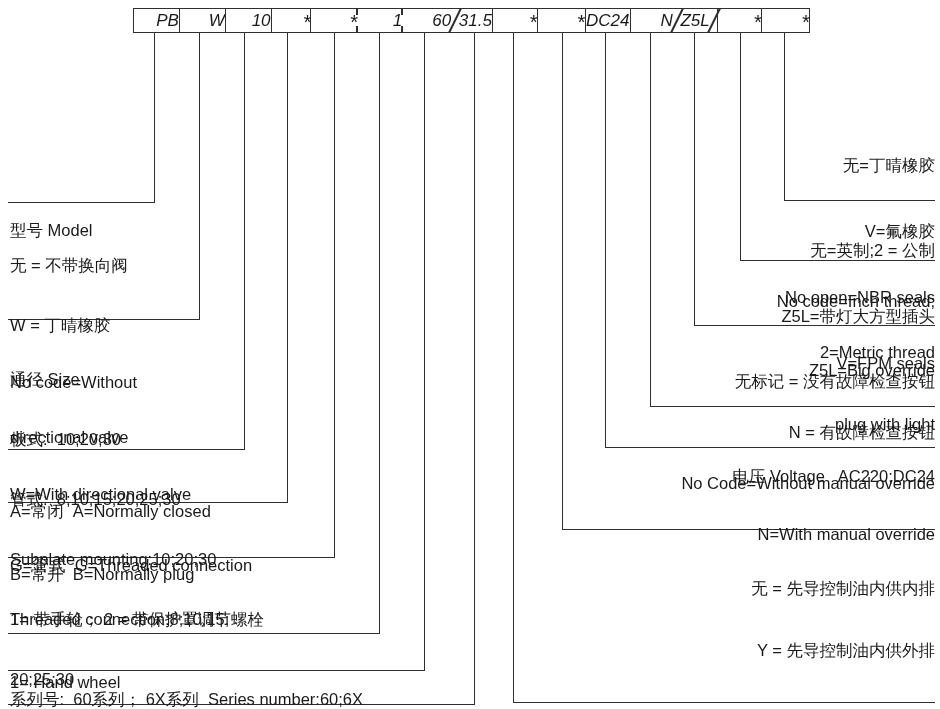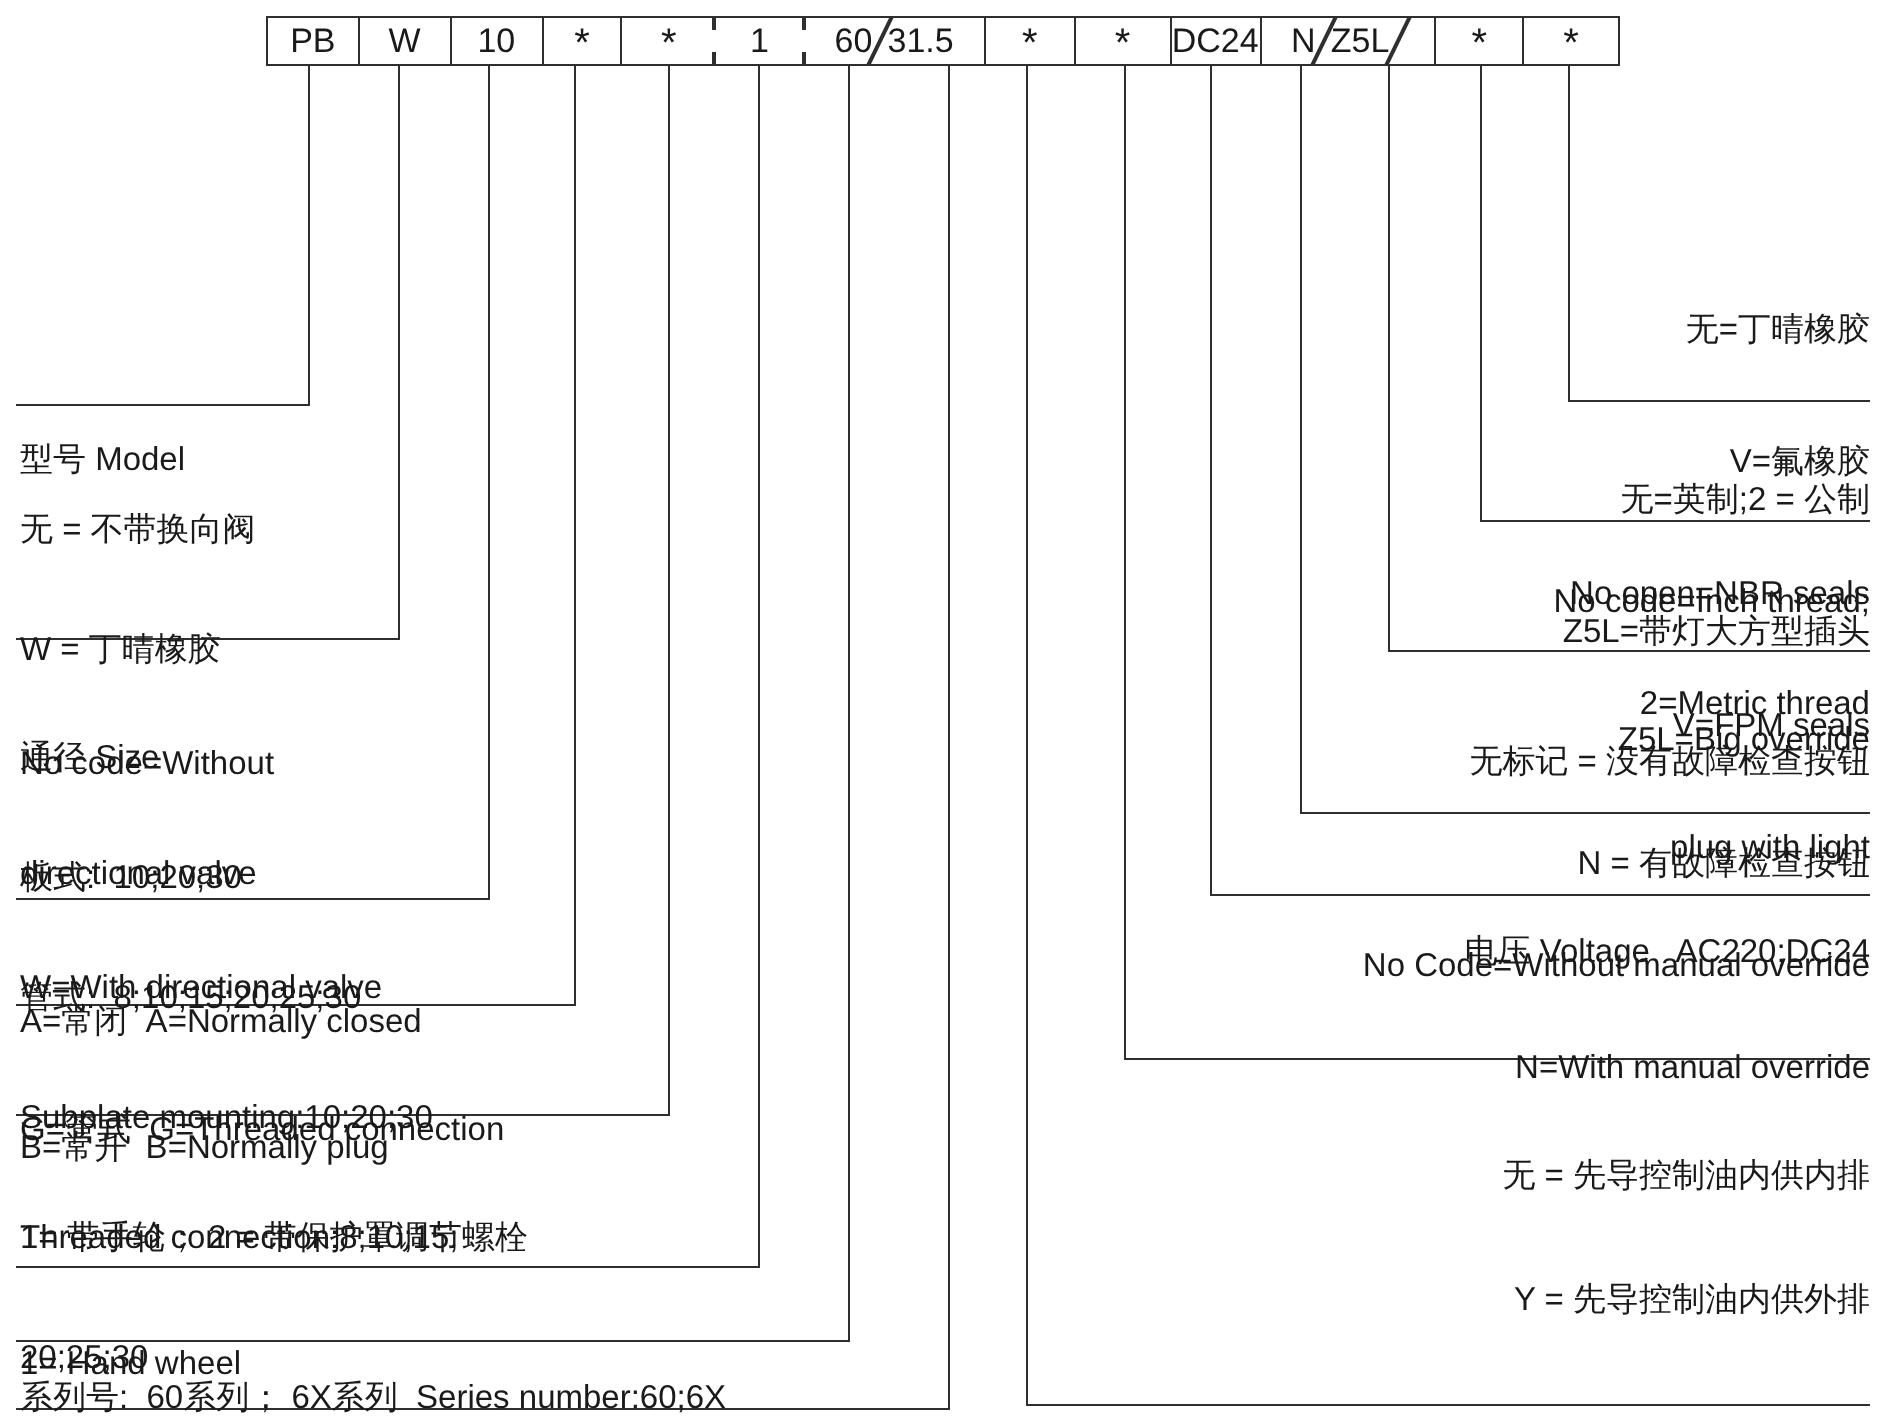--- a/index.html
+++ b/index.html
@@ -7,22 +7,22 @@
     position:relative;width:940px;height:709px;background:#ffffff;overflow:hidden;
     font-family:"Liberation Sans","DejaVu Sans",sans-serif;color:#1a1a1a;
   }
   
   .code-row{
     position:absolute;left:133px;top:8px;width:677px;height:25px;
     box-sizing:border-box;border:1.6px solid #2f2f2f;display:flex;background:#fff;
   }
   .cell{
     position:relative;box-sizing:border-box;height:100%;
-    display:flex;align-items:center;justify-content:center;
-    font-size:17px;white-space:pre;
+    display:flex;align-items:center;justify-content:flex-end;
+    font-size:17px;white-space:pre;font-style:italic;
   }
   .bl{border-left:1.6px solid #2f2f2f;}
   .tick::before{content:"";position:absolute;left:-1px;top:0;width:1.6px;height:6px;background:#2f2f2f;}
   .tick::after{content:"";position:absolute;left:-1px;bottom:0;width:1.6px;height:6px;background:#2f2f2f;}
   .star{font-size:20px;line-height:25px;transform:translateY(2px);}
   .slash{width:1.6px;height:27px;background:#2f2f2f;transform:rotate(26deg);margin:0 3px;flex:0 0 auto;}
   
   .cL{position:absolute;box-sizing:border-box;border-right:1.6px solid #2f2f2f;border-bottom:1.6px solid #2f2f2f;}
   .cR{position:absolute;box-sizing:border-box;border-left:1.6px solid #2f2f2f;border-bottom:1.6px solid #2f2f2f;}
   

